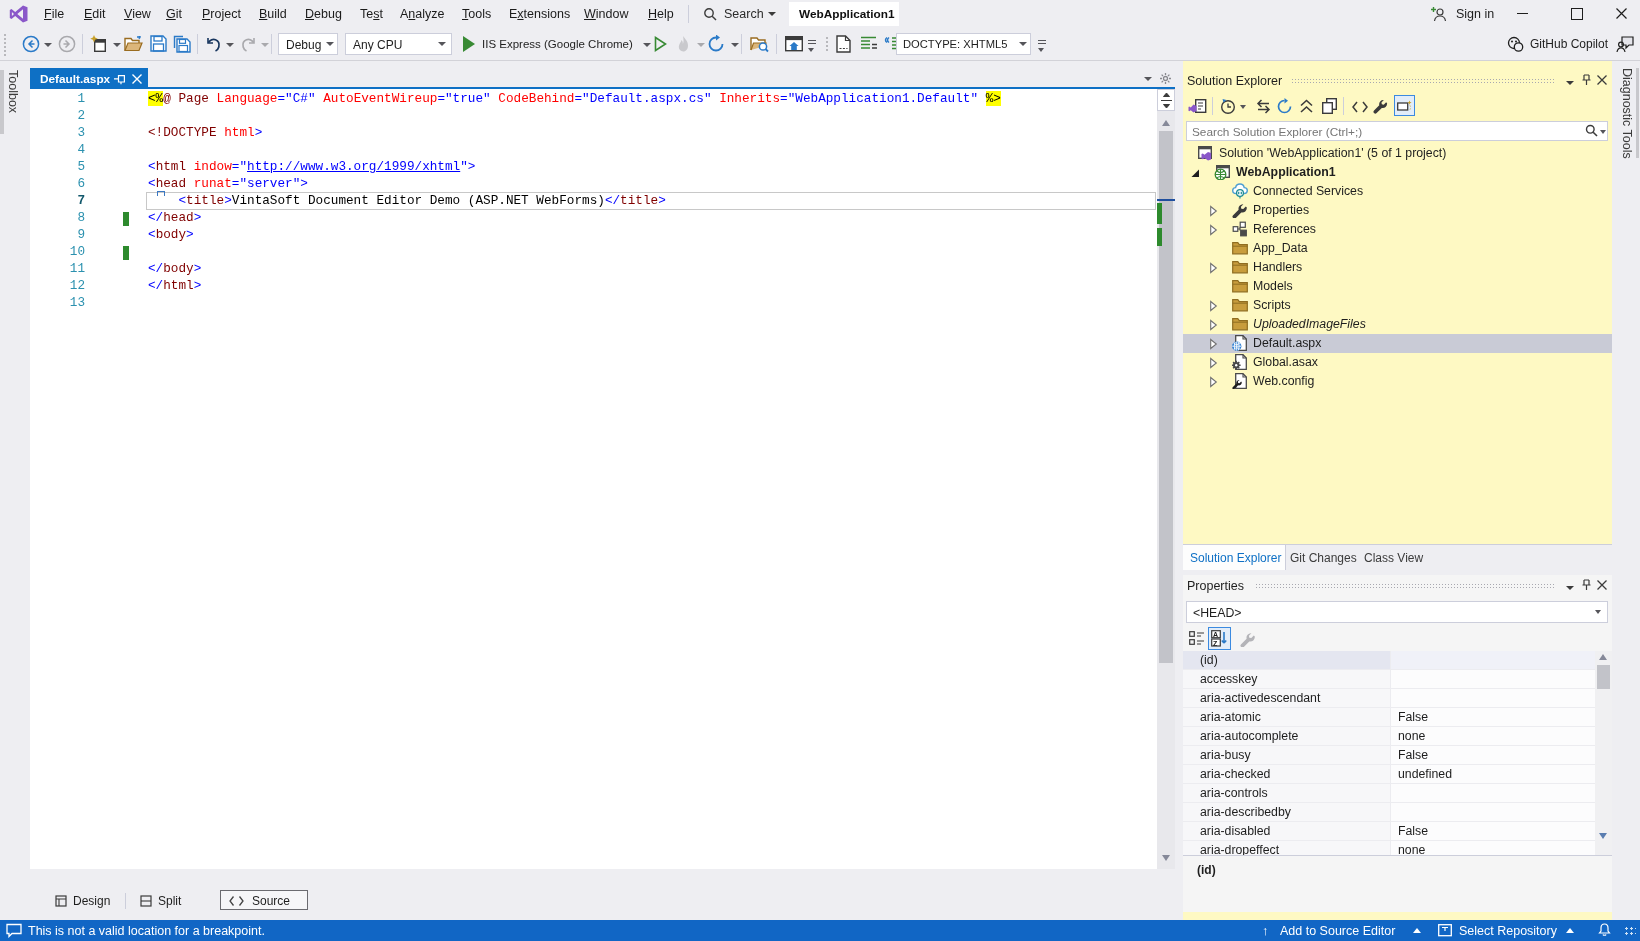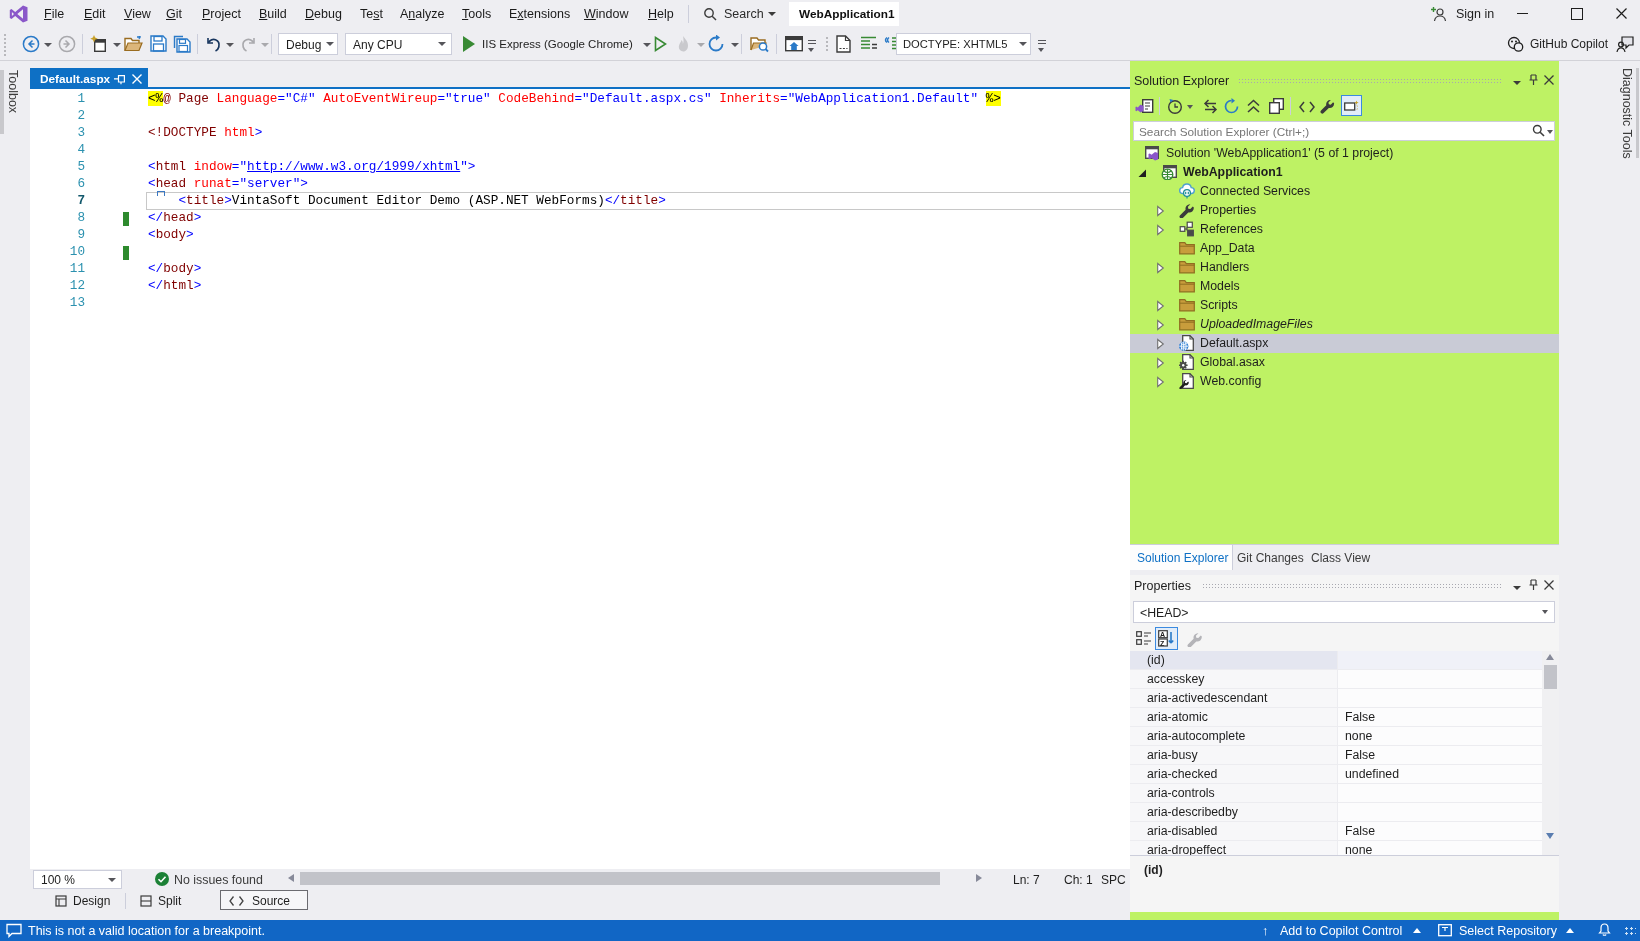--- a/index.html
+++ b/index.html
@@ -264,37 +264,20 @@
         </svg>
     </div>
     <div class="ab" style="left:5px;top:31px;width:0;height:0;border-left:4.5px solid transparent;border-right:4.5px solid transparent;border-bottom:6px solid #868999;"></div>
     <div class="ab" style="left:2px;top:42px;width:14px;height:532px;background:#c2c3c9;"></div>
     <div class="ab" style="left:0;top:110px;width:18px;height:2px;background:#1f4e9e;"></div>
     <div class="ab" style="left:0;top:114px;width:5px;height:21px;background:#2d8a2d;"></div>
     <div class="ab" style="left:0;top:139px;width:5px;height:18px;background:#2d8a2d;"></div>
     <div class="ab" style="left:5px;top:766px;width:0;height:0;border-left:4.5px solid transparent;border-right:4.5px solid transparent;border-top:6px solid #868999;"></div>
   </div>
 
-  <div class="ab" style="left:0;top:808px;width:1153px;height:21px;background:#eeeef2;">
-    <div class="ab combo" style="left:3px;top:1px;width:89px;height:19px;"></div>
-    <div class="ab" style="left:11px;top:4px;">100 %</div>
-    <div class="ab caret" style="left:78px;top:9px;border-top-color:#55555a;"></div>
-    <svg class="ab" style="left:125px;top:3px" width="14" height="14" viewBox="0 0 14 14">
-        <circle cx="7" cy="7" r="7" fill="#1c8136"></circle>
-        <path d="M3.5 7.2 L6 9.7 L10.5 4.7" fill="none" stroke="#fff" stroke-width="1.6"></path>
-      </svg>
-    <div class="ab" style="left:144px;top:3.5px;color:#3b3b3b;font-size:12.4px;">No issues found</div>
-    <div class="ab" style="left:258px;top:5px;width:0;height:0;border-top:4.5px solid transparent;border-bottom:4.5px solid transparent;border-right:6px solid #868999;"></div>
-    <div class="ab" style="left:270px;top:3px;width:640px;height:13px;background:#c2c3c9;"></div>
-    <div class="ab" style="left:946px;top:5px;width:0;height:0;border-top:4.5px solid transparent;border-bottom:4.5px solid transparent;border-left:6px solid #868999;"></div>
-    <div class="ab" style="left:983px;top:4px;">Ln: 7</div>
-    <div class="ab" style="left:1034px;top:4px;">Ch: 1</div>
-    <div class="ab" style="left:1071px;top:4px;">SPC</div>
-    <div class="ab" style="left:1107px;top:4px;">CRLF</div>
-  </div>
 
   <div class="ab" style="left:0;top:829px;width:1153px;height:22px;background:#eeeef2;">
     <svg class="ab" style="left:25px;top:5px" width="12" height="12" viewBox="0 0 12 12">
         <rect x="1" y="1" width="10" height="10" fill="none" stroke="#3b3b3b" stroke-width="1.2"></rect>
         <path d="M1 4 H11 M4 4 V11" stroke="#3b3b3b" stroke-width="1.1"></path>
       </svg>
     <div class="ab" style="left:43px;top:4px;">Design</div>
     <div class="ab sep" style="left:95px;top:3px;height:16px;"></div>
     <svg class="ab" style="left:110px;top:5px" width="12" height="12" viewBox="0 0 12 12">
         <rect x="1" y="1" width="10" height="10" fill="none" stroke="#3b3b3b" stroke-width="1.2"></rect>
@@ -302,21 +285,21 @@
       </svg>
     <div class="ab" style="left:128px;top:4px;">Split</div>
     <div class="ab" style="left:190px;top:0px;width:88px;height:20px;border:1px solid #6b6b70;background:#f6f6f8;box-sizing:border-box;"></div>
     <svg class="ab" style="left:199px;top:6px" width="15" height="10" viewBox="0 0 15 10">
         <path d="M4.5 0.5 L1 5 L4.5 9.5 M10.5 0.5 L14 5 L10.5 9.5" fill="none" stroke="#444" stroke-width="1.3"></path>
       </svg>
     <div class="ab" style="left:222px;top:4px;">Source</div>
   </div>
 </div>
 
-<div class="ab" id="rightpanel" style="left:1130px;top:61px;width:429px;height:859px;background:#bef264;">
+<div class="ab" id="rightpanel" style="left:1183px;top:61px;width:429px;height:859px;background:#fef9c3;">
 
   <div class="ab" style="left:4px;top:13px;font-size:12.5px;color:#1e1e1e;">Solution Explorer</div>
   <div class="ab" style="left:108px;top:17px;width:264px;height:7px;background:radial-gradient(#a8a8b0 0.7px,transparent 0.9px);background-size:3px 3px;"></div>
   <div class="ab caret" style="left:383px;top:20px;border-top-color:#3b3b3b;"></div>
   <svg class="ab" style="left:398px;top:13px" width="11" height="12" viewBox="0 0 11 12">
       <path d="M3 1 H8 M8 1 V6 M3 1 V6 M1.5 6 H9.5 M5.5 6 V11" stroke="#3b3b3b" stroke-width="1.2" fill="none"></path>
     </svg>
   <svg class="ab" style="left:414px;top:14px" width="10" height="10" viewBox="0 0 10 10">
       <path d="M0.5 0.5 L9.5 9.5 M9.5 0.5 L0.5 9.5" stroke="#3b3b3b" stroke-width="1.3"></path>
     </svg>
@@ -604,21 +587,21 @@
   <div class="ab" style="left:8px;top:7px;writing-mode:vertical-rl;font-size:12.5px;color:#3b3b3b;">Diagnostic Tools</div>
   <div class="ab" style="left:24px;top:7px;width:3px;height:90px;background:#c8c8cc;"></div>
 </div>
 
 <div class="ab" id="statusbar" style="left:0;top:920px;width:1640px;height:21px;background:#1166c5;color:#fff;">
   <svg class="ab" style="left:6px;top:3px" width="16" height="15" viewBox="0 0 16 15">
     <path d="M1 1.5 H15 V10.5 H6 L3 13.5 V10.5 H1 Z" fill="none" stroke="#fff" stroke-width="1.3"></path>
   </svg>
   <div class="ab" style="left:28px;top:3.5px;font-size:12.5px;">This is not a valid location for a breakpoint.</div>
   <div class="ab" style="left:1262px;top:3px;font-size:13px;">↑</div>
-  <div class="ab" style="left:1280px;top:3.5px;font-size:12.5px;">Add to Copilot Control</div>
+  <div class="ab" style="left:1280px;top:3.5px;font-size:12.5px;">Add to Source Editor</div>
   <div class="ab" style="left:1413px;top:8px;width:0;height:0;border-left:4px solid transparent;border-right:4px solid transparent;border-bottom:5px solid #fff;"></div>
   <svg class="ab" style="left:1438px;top:4px" width="14" height="13" viewBox="0 0 14 13">
       <rect x="0.7" y="0.7" width="12.6" height="11" fill="none" stroke="#fff" stroke-width="1.3"></rect>
       <path d="M4 3.5 H10 M7 3.5 V7" stroke="#fff" stroke-width="1.2"></path>
     </svg>
   <div class="ab" style="left:1459px;top:3.5px;font-size:12.5px;">Select Repository</div>
   <div class="ab" style="left:1566px;top:8px;width:0;height:0;border-left:4px solid transparent;border-right:4px solid transparent;border-bottom:5px solid #fff;"></div>
   <svg class="ab" style="left:1598px;top:3px" width="13" height="14" viewBox="0 0 13 14">
       <path d="M6.5 1 C4 1 3 3 3 5 V8 L1.5 10 H11.5 L10 8 V5 C10 3 9 1 6.5 1 Z" fill="none" stroke="#fff" stroke-width="1.2"></path>
       <path d="M5 11.5 C5.3 12.5 7.7 12.5 8 11.5" stroke="#fff" stroke-width="1.2" fill="none"></path>

